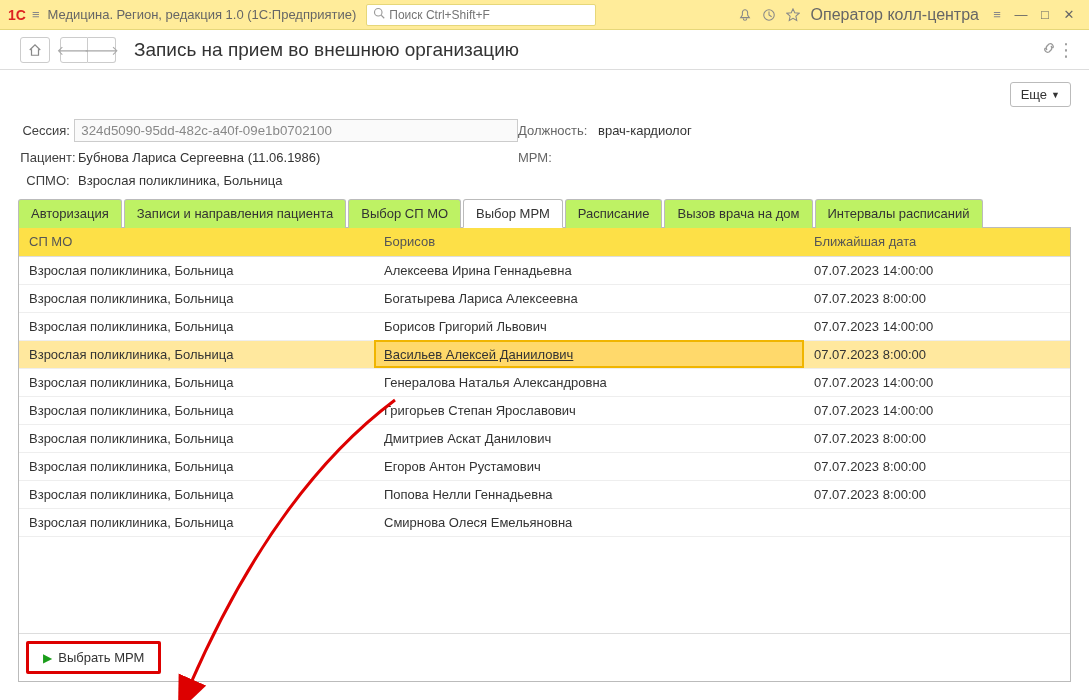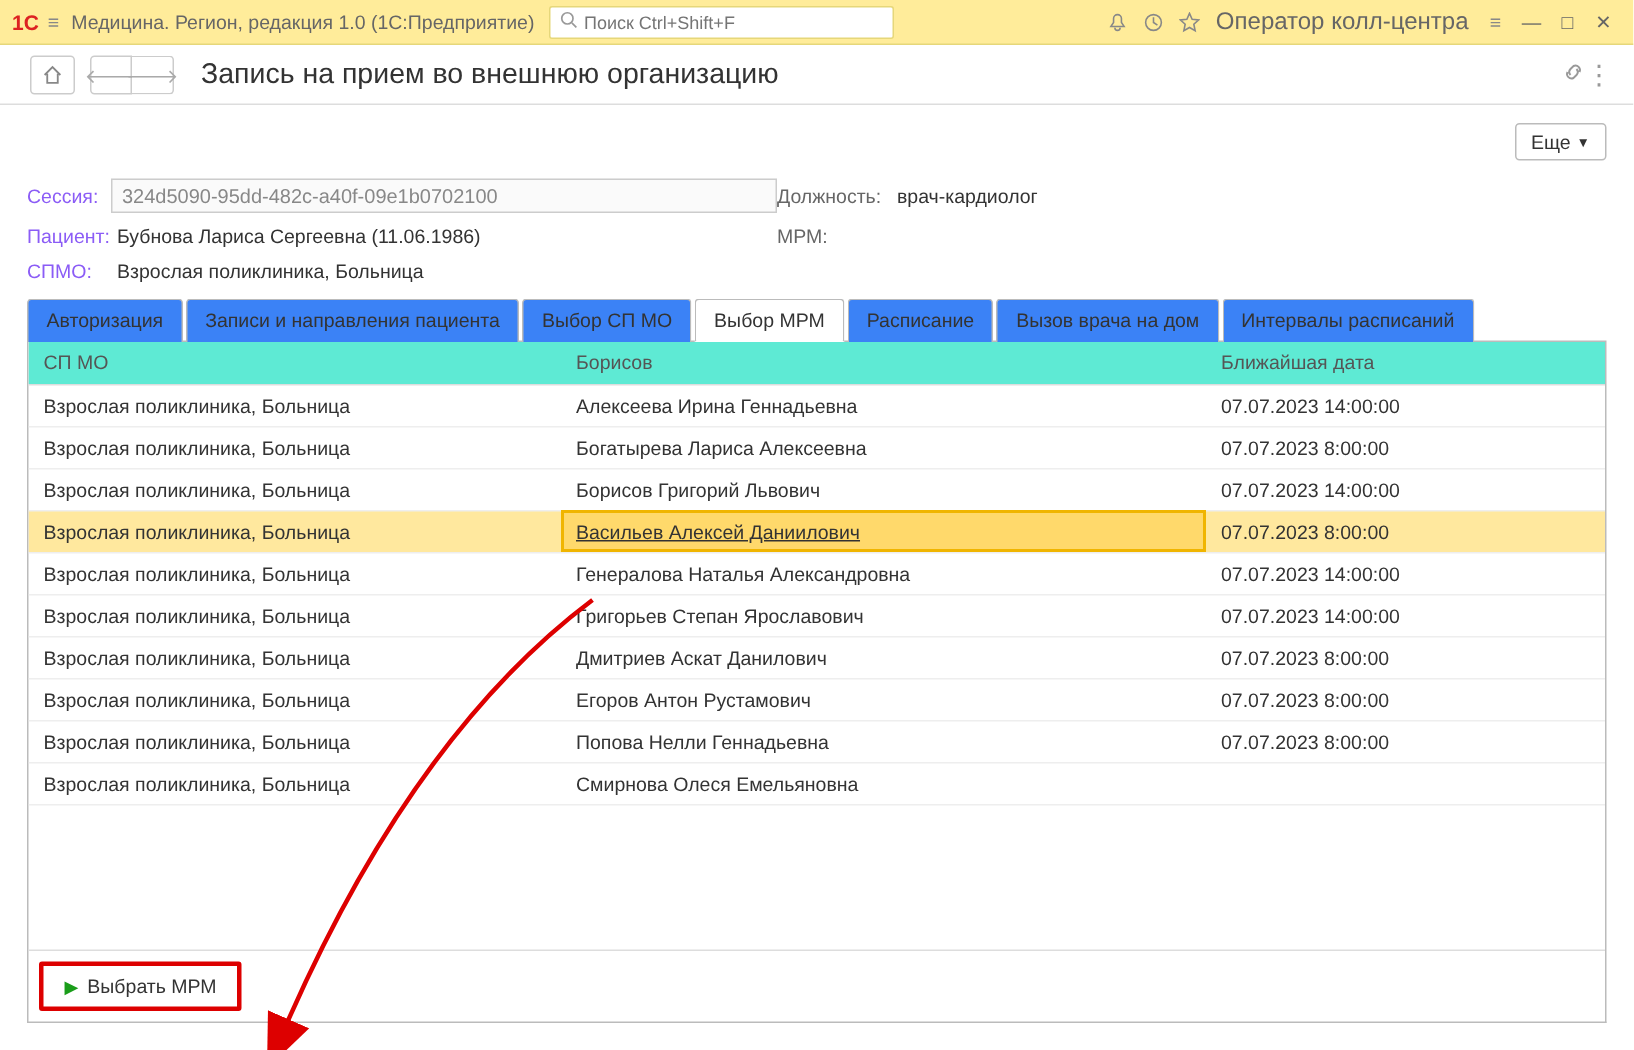--- a/index.html
+++ b/index.html
@@ -24,36 +24,36 @@
 .nav-group .nav-half:last-child { border-left: none; border-radius: 0 3px 3px 0; }
 .page-title { font-size: 19px; color: #333; margin-left: 18px; }
 .toolbar2 .spacer { flex: 1; }
 
 .content { padding: 12px 18px; position: relative; }
 .more-row { display: flex; justify-content: flex-end; margin-bottom: 12px; }
 .more-btn { border: 1px solid #bbb; background: #fff; padding: 4px 10px; cursor: pointer; border-radius: 3px; display: flex; align-items: center; gap: 4px; }
 
 .form-row { display: flex; margin-bottom: 8px; }
 .form-left { width: 500px; display: flex; align-items: center; }
-.form-left .lbl { width: 60px; color: #8b5cf6; }
+.form-left .lbl { width: 60px; color: #404040; text-align: center; }
 .form-left .val { color: #333; }
 .form-left input { border: 1px solid #ccc; padding: 3px 6px; width: 472px; background: #fafafa; color: #888; }
 .form-right { display: flex; align-items: center; }
 .form-right .lbl { width: 80px; color: #666; }
 .form-right .val { color: #333; }
 
 .tabs-wrap { margin-top: 10px; }
 .tabs { display: flex; border-bottom: 1px solid #bbb; }
-.tab { padding: 6px 12px; border: 1px solid #bbb; border-bottom: none; background: #3b82f6; margin-right: 2px; cursor: pointer; font-size: 13px; border-radius: 3px 3px 0 0; position: relative; top: 1px; }
+.tab { padding: 6px 12px; border: 1px solid #bbb; border-bottom: none; background: #bef264; margin-right: 2px; cursor: pointer; font-size: 13px; border-radius: 3px 3px 0 0; position: relative; top: 1px; }
 .tab.active { background: #fff; border-bottom: 1px solid #fff; }
 
 .table-area { border: 1px solid #bbb; border-top: none; }
 .table-wrap { height: 405px; overflow-y: auto; }
 table { width: 100%; border-collapse: collapse; }
-th { text-align: left; font-weight: normal; padding: 6px 10px; background: #5eead4; border-bottom: 1px solid #ddd; color: #555; height: 28px; }
+th { text-align: left; font-weight: normal; padding: 6px 10px; background: #fde047; border-bottom: 1px solid #ddd; color: #555; height: 28px; }
 td { padding: 5px 10px; border-bottom: 1px solid #eee; height: 28px; }
 tr.selected td { background: #ffe89e; }
 tr.selected td:nth-child(2) { background: #ffd96b; outline: 2px solid #f0b500; outline-offset: -2px; text-decoration: underline; }
 
 .col-sp { width: 355px; }
 .col-res { width: 430px; }
 
 .footer-btn-row { padding: 7px; border-top: 1px solid #ddd; }
 .select-btn { border: 3px solid #d00; background: #fff; padding: 6px 14px; cursor: pointer; display: inline-flex; align-items: center; gap: 6px; border-radius: 2px; }
 .select-btn .play { color: #1a9d1a; font-size: 12px; }

